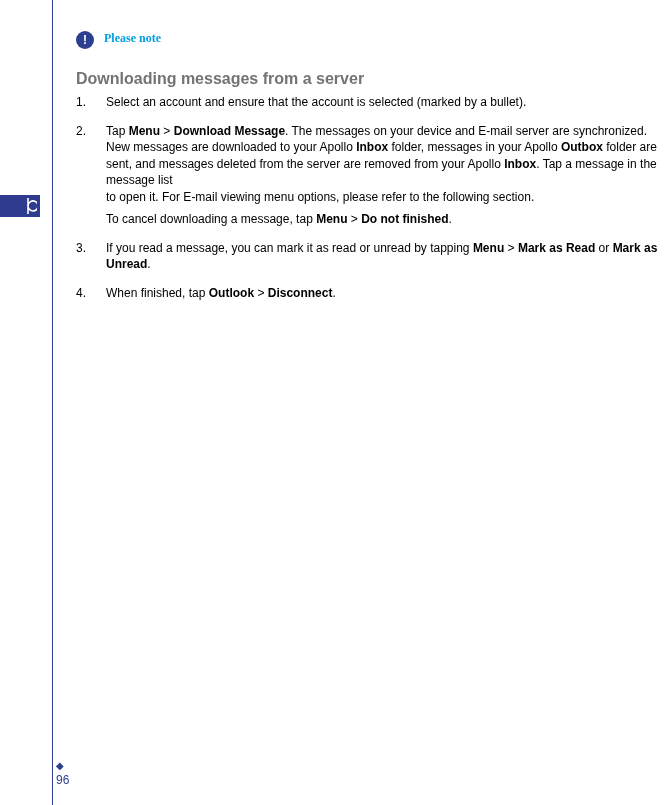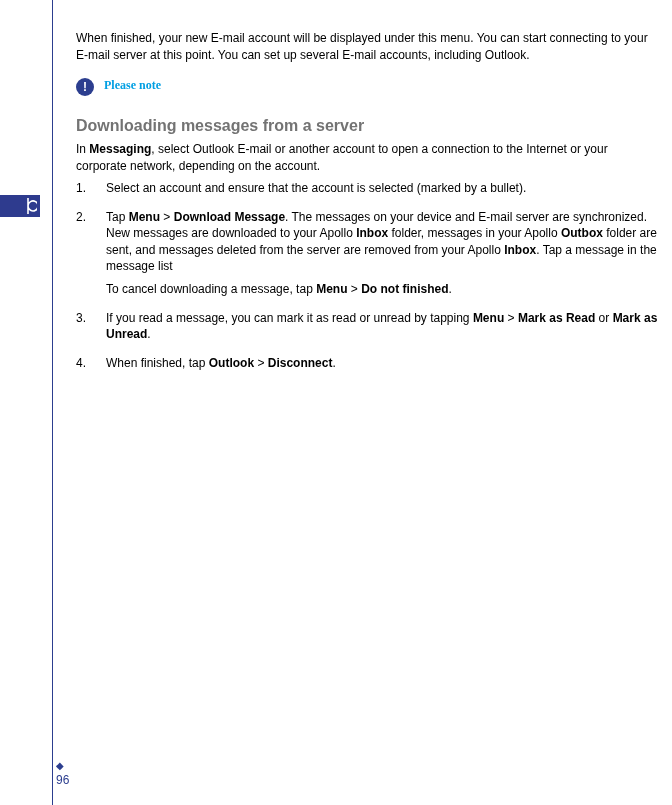--- a/index.html
+++ b/index.html
@@ -108,49 +108,46 @@
 <div class="vline"></div>
 
 <div class="side-tab">
   <svg viewBox="0 0 12 16">
     <path d="M3 0 L3 16 M3 8 A5 5 0 1 0 3 7.9" fill="none" stroke="#fff" stroke-width="1.6"></path>
   </svg>
 </div>
 
 <div class="content">
 
-  <p class="intro">When finished, your new E-mail account will be displayed under this menu. You can start connecting to your E-mail server at this point. You can set up several E-mail accounts, including Outlook.</p>
 
   <div class="note">
     <div class="note-icon">!</div>
     <div class="note-text">
       <span class="note-title">Please note</span><br>
     </div>
   </div>
 
   <h2 class="heading">Downloading messages from a server</h2>
 
-  <p>
-    <span>In </span><span class="b">Messaging</span><span>, select Outlook E-mail or another account to open a connection to the Internet or your corporate network, depending on the account.</span>
-  </p>
 
   <ol>
 
     <li>
       <div class="num">1.</div>
       <div class="litxt">
         <p><span>Select an account and ensure that the account is selected (marked by a bullet).</span></p>
       </div>
     </li>
 
     <li>
       <div class="num">2.</div>
       <div class="litxt">
         <p>
           <span>Tap </span><span class="b">Menu</span><span> &gt; </span><span class="b">Download Message</span><span>. The messages on your device and E-mail server are synchronized. New messages are downloaded to your Apollo </span><span class="b">Inbox</span><span> folder, messages in your Apollo </span><span class="b">Outbox</span><span> folder are sent, and messages deleted from the server are removed from your Apollo </span><span class="b">Inbox</span><span>. Tap a message in the message list</span><br>
+          <span>to open it. For E-mail viewing menu options, please refer to the following section.</span>
         </p>
         <p>
           <span>To cancel downloading a message, tap </span><span class="b">Menu</span><span> &gt; </span><span class="b">Do not finished</span><span>.</span>
         </p>
       </div>
     </li>
 
     <li>
       <div class="num">3.</div>
       <div class="litxt">

